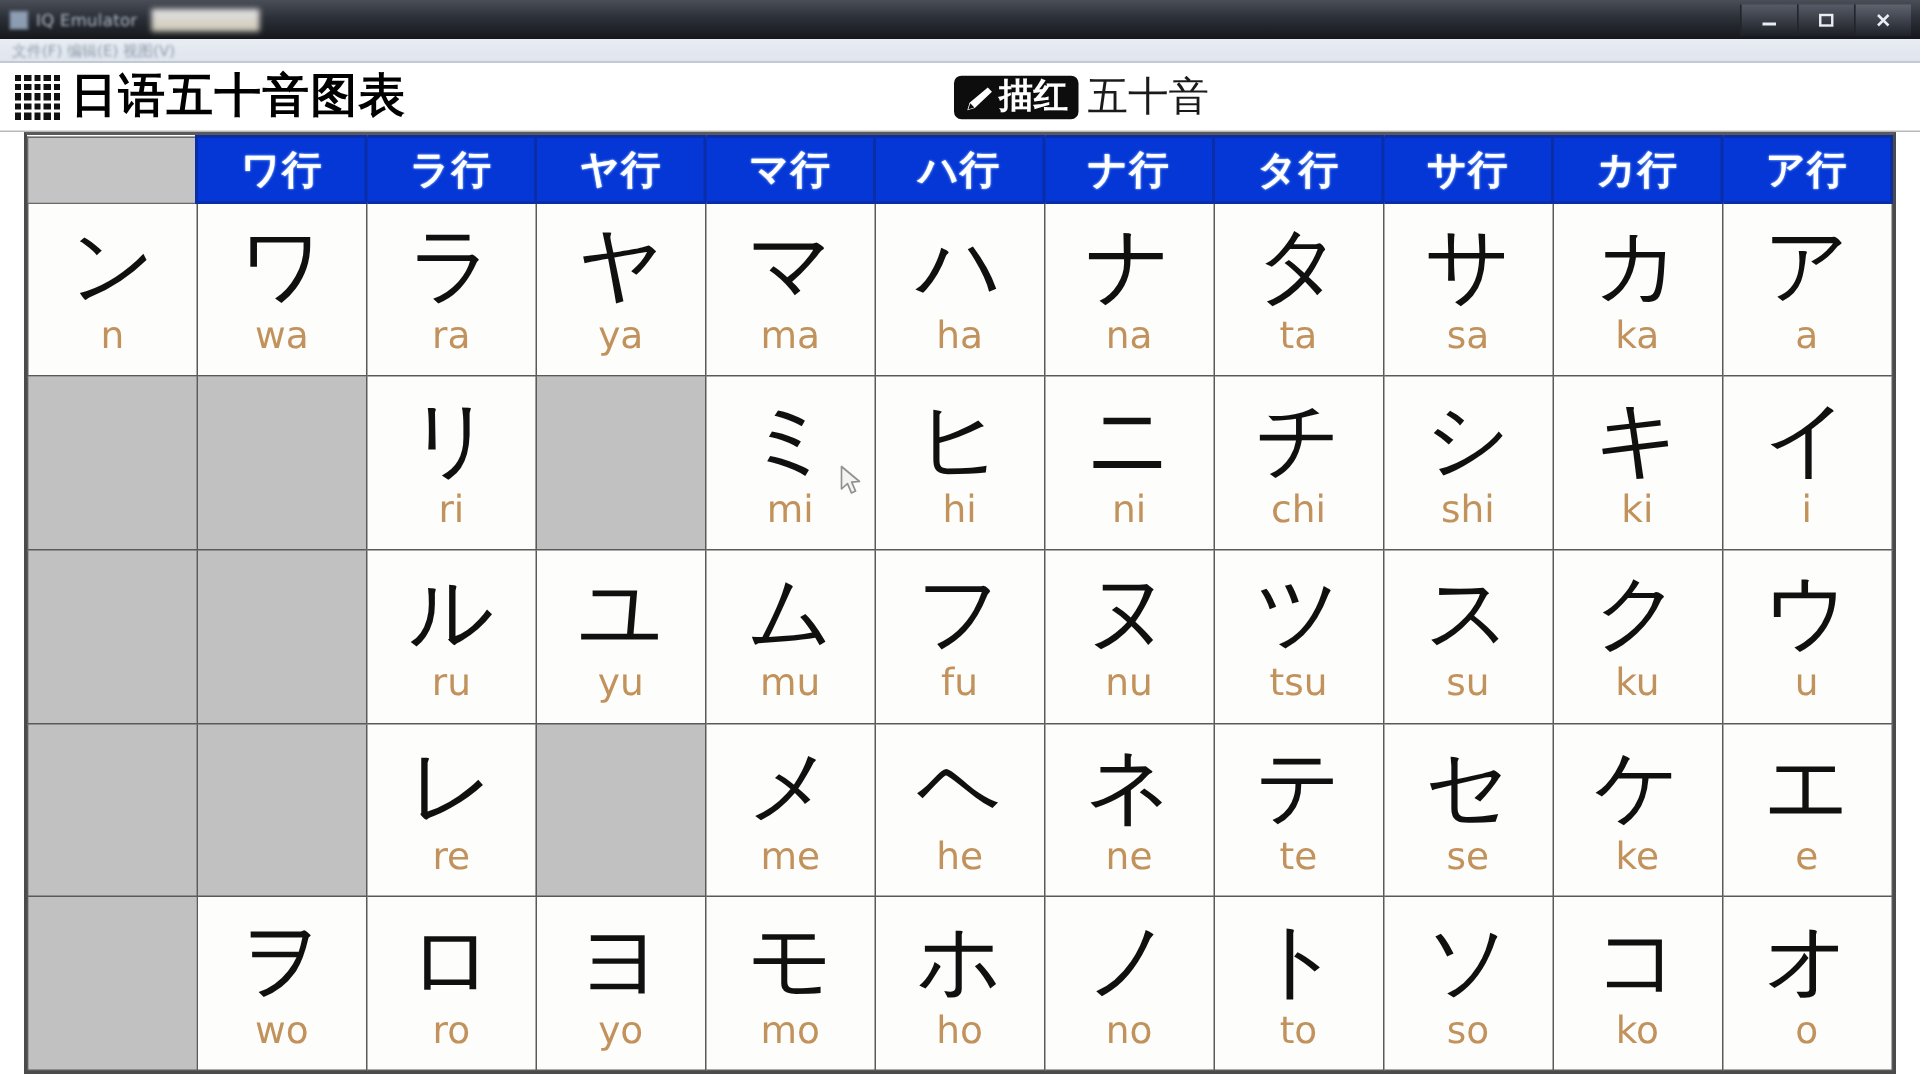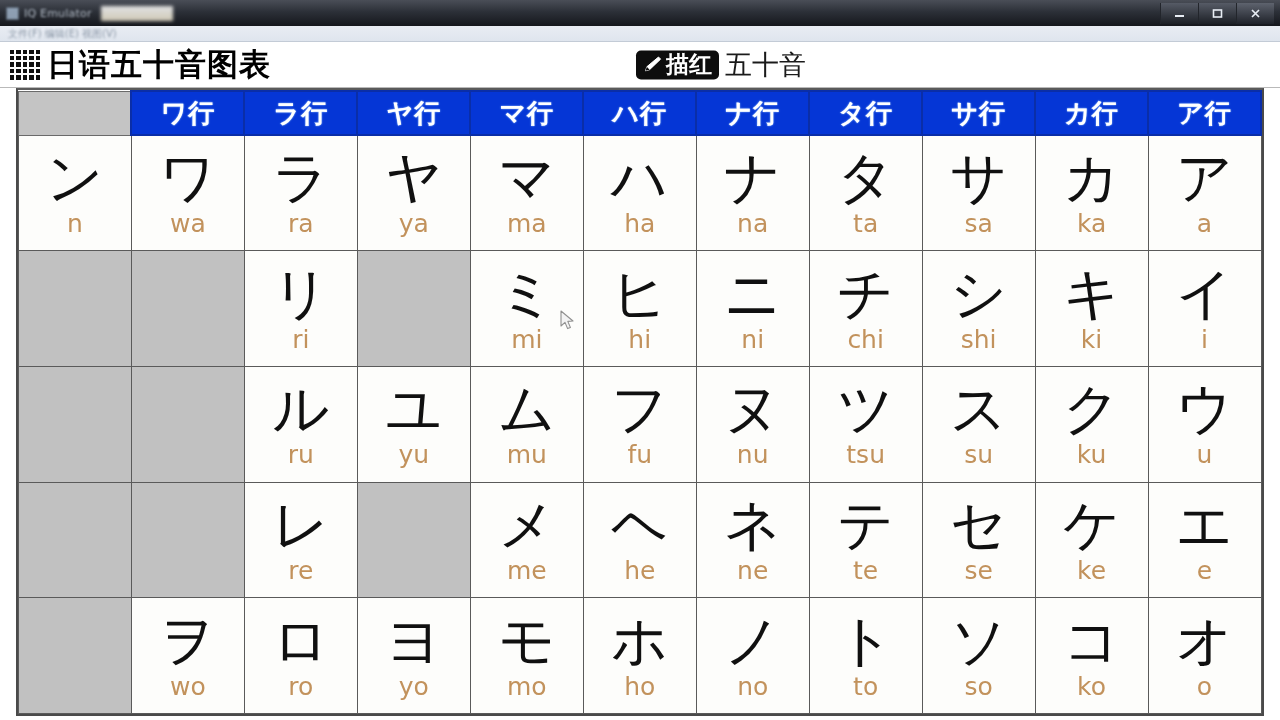--- a/index.html
+++ b/index.html
@@ -141,21 +141,21 @@
     position: absolute;
     left: 636px;
     top: 50%;
     transform: translateY(-50%);
     display: flex;
     align-items: center;
     gap: 6px;
   }
   .badge {
     display: inline-flex;
-    align-items: flex-start;
+    align-items: center;
     gap: 4px;
     background: #0d0d0d;
     color: #ffffff;
     border-radius: 5px;
     padding: 2px 7px 3px 6px;
     font-size: 23px;
     font-weight: 700;
     line-height: 1.05;
   }
   .badge .pen {

